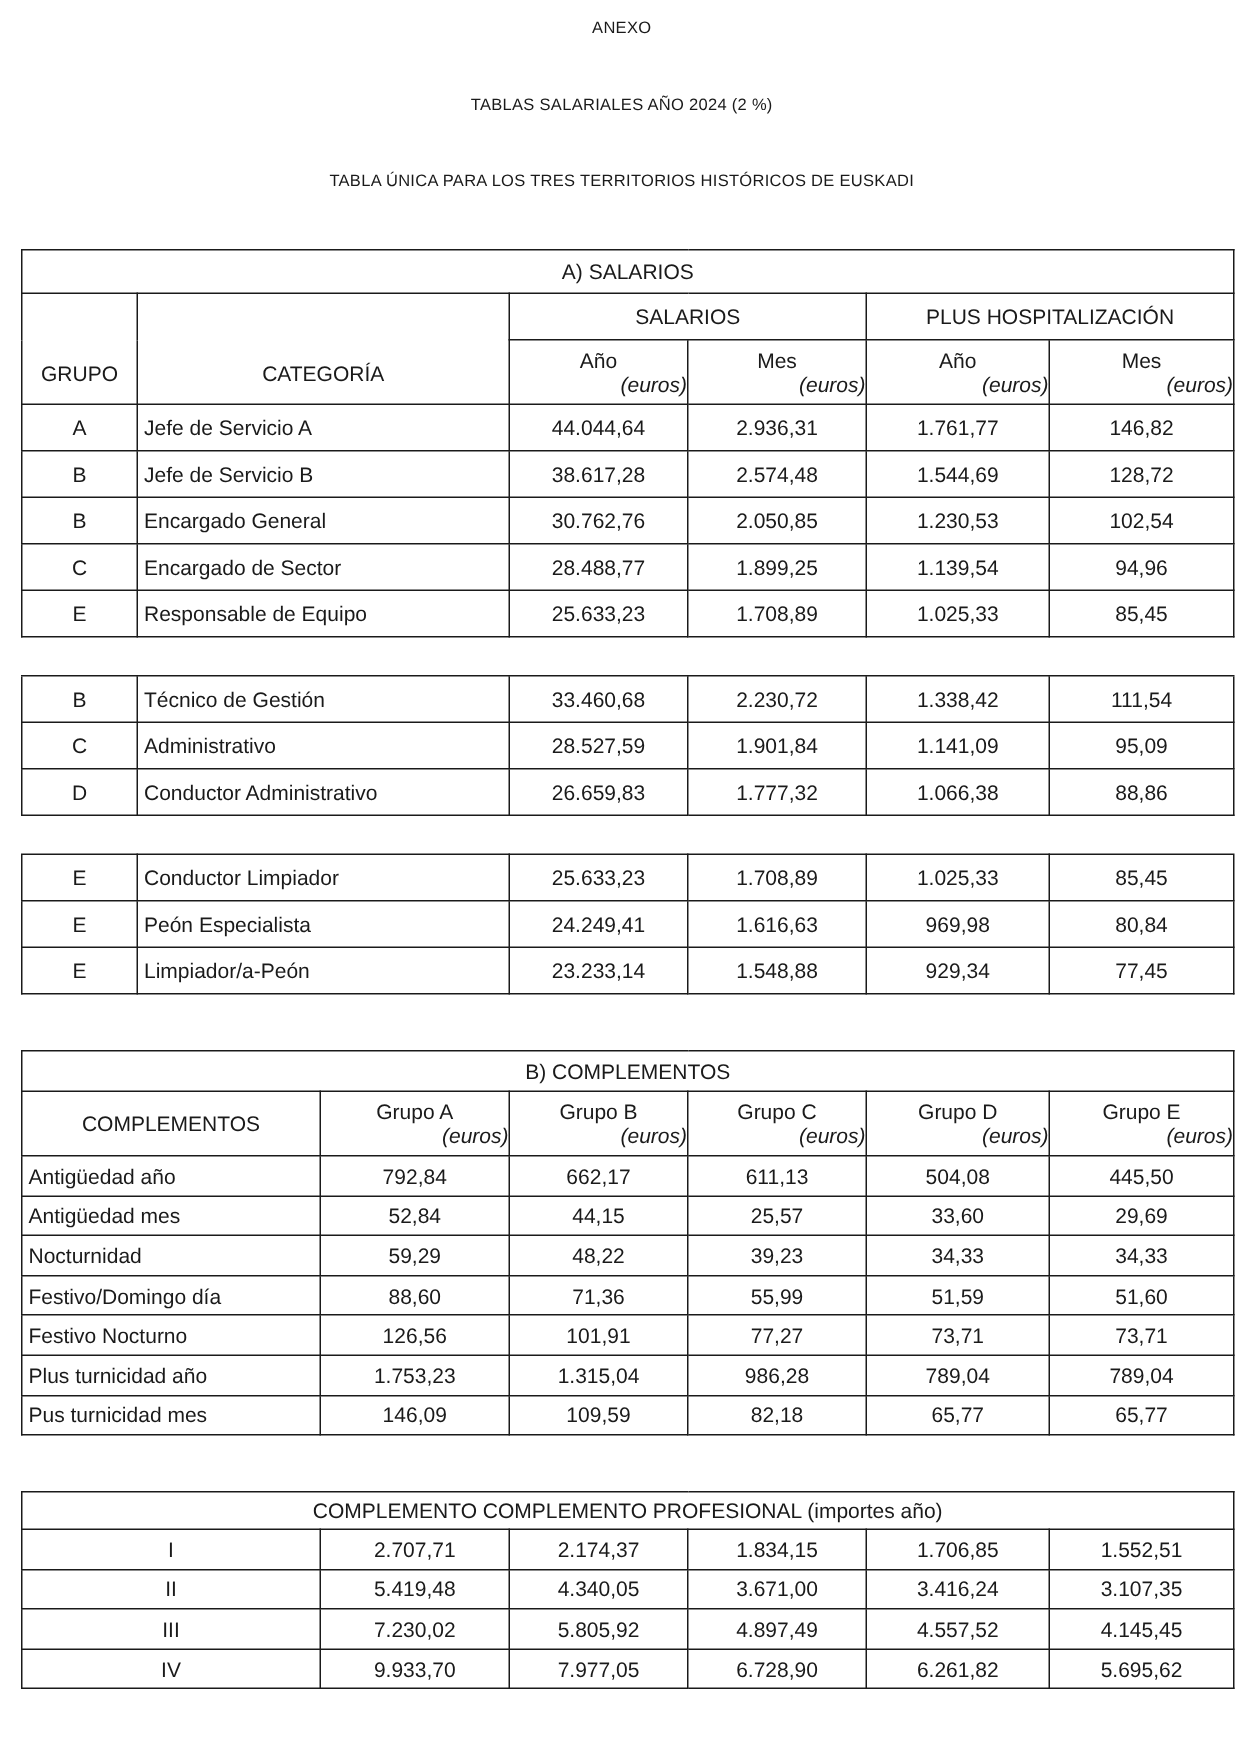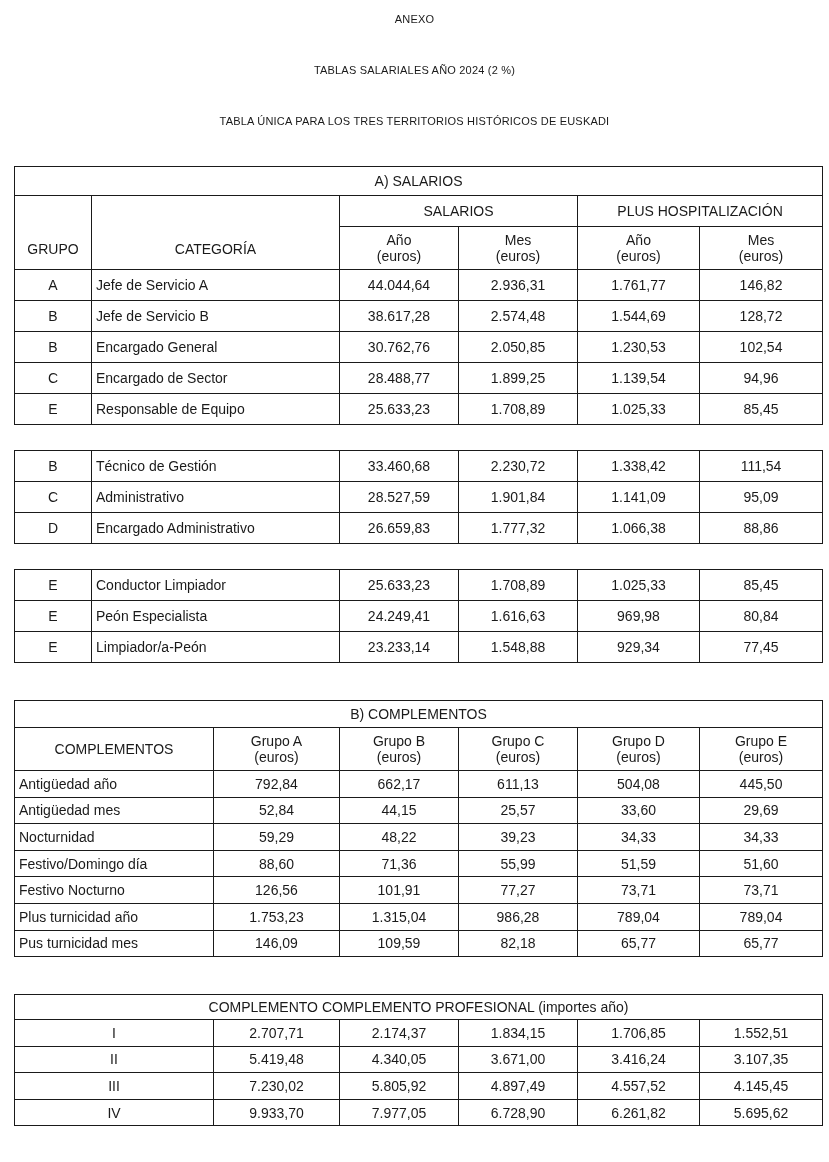--- a/index.html
+++ b/index.html
@@ -17,21 +17,21 @@
   table {
     position: absolute; left: 14px; border-collapse: collapse;
     table-layout: fixed; width: 808px;
   }
   td, th {
     border: 1px solid #1a1a1a; padding: 0; font-weight: normal;
     text-align: center; vertical-align: middle; font-size: 14px;
     line-height: 16px; overflow: hidden; white-space: nowrap;
   }
   td.left { text-align: left; padding-left: 4px; }
-  .unit { display: block; }
+  .unit { font-style: italic; display: block; text-align: right; }
   .gap td { border-left: none; border-right: none; height: 22px; }
   #tableA { top: 166px; }
   #tableA .title td { height: 28px; }
   #tableA .h1 td { height: 30px; }
   #tableA .h2 td { height: 42px; }
   #tableA .data td { height: 30px; }
   #tableA .grp-head { vertical-align: bottom; padding-bottom: 12px; }
   #tableA .gap td { height: 25px; border-top: 1px solid #1a1a1a; border-bottom: 1px solid #1a1a1a; }
   #tableB { top: 700px; }
   #tableB .title td { height: 26px; }
@@ -128,21 +128,21 @@
       <tr class="data">
         <td>C</td>
         <td class="left">Administrativo</td>
         <td>28.527,59</td>
         <td>1.901,84</td>
         <td>1.141,09</td>
         <td>95,09</td>
       </tr>
       <tr class="data">
         <td>D</td>
-        <td class="left">Encargado Administrativo</td>
+        <td class="left">Conductor Administrativo</td>
         <td>26.659,83</td>
         <td>1.777,32</td>
         <td>1.066,38</td>
         <td>88,86</td>
       </tr>
       <tr class="gap">
         <td colspan="6"></td>
       </tr>
       <tr class="data">
         <td>E</td>

